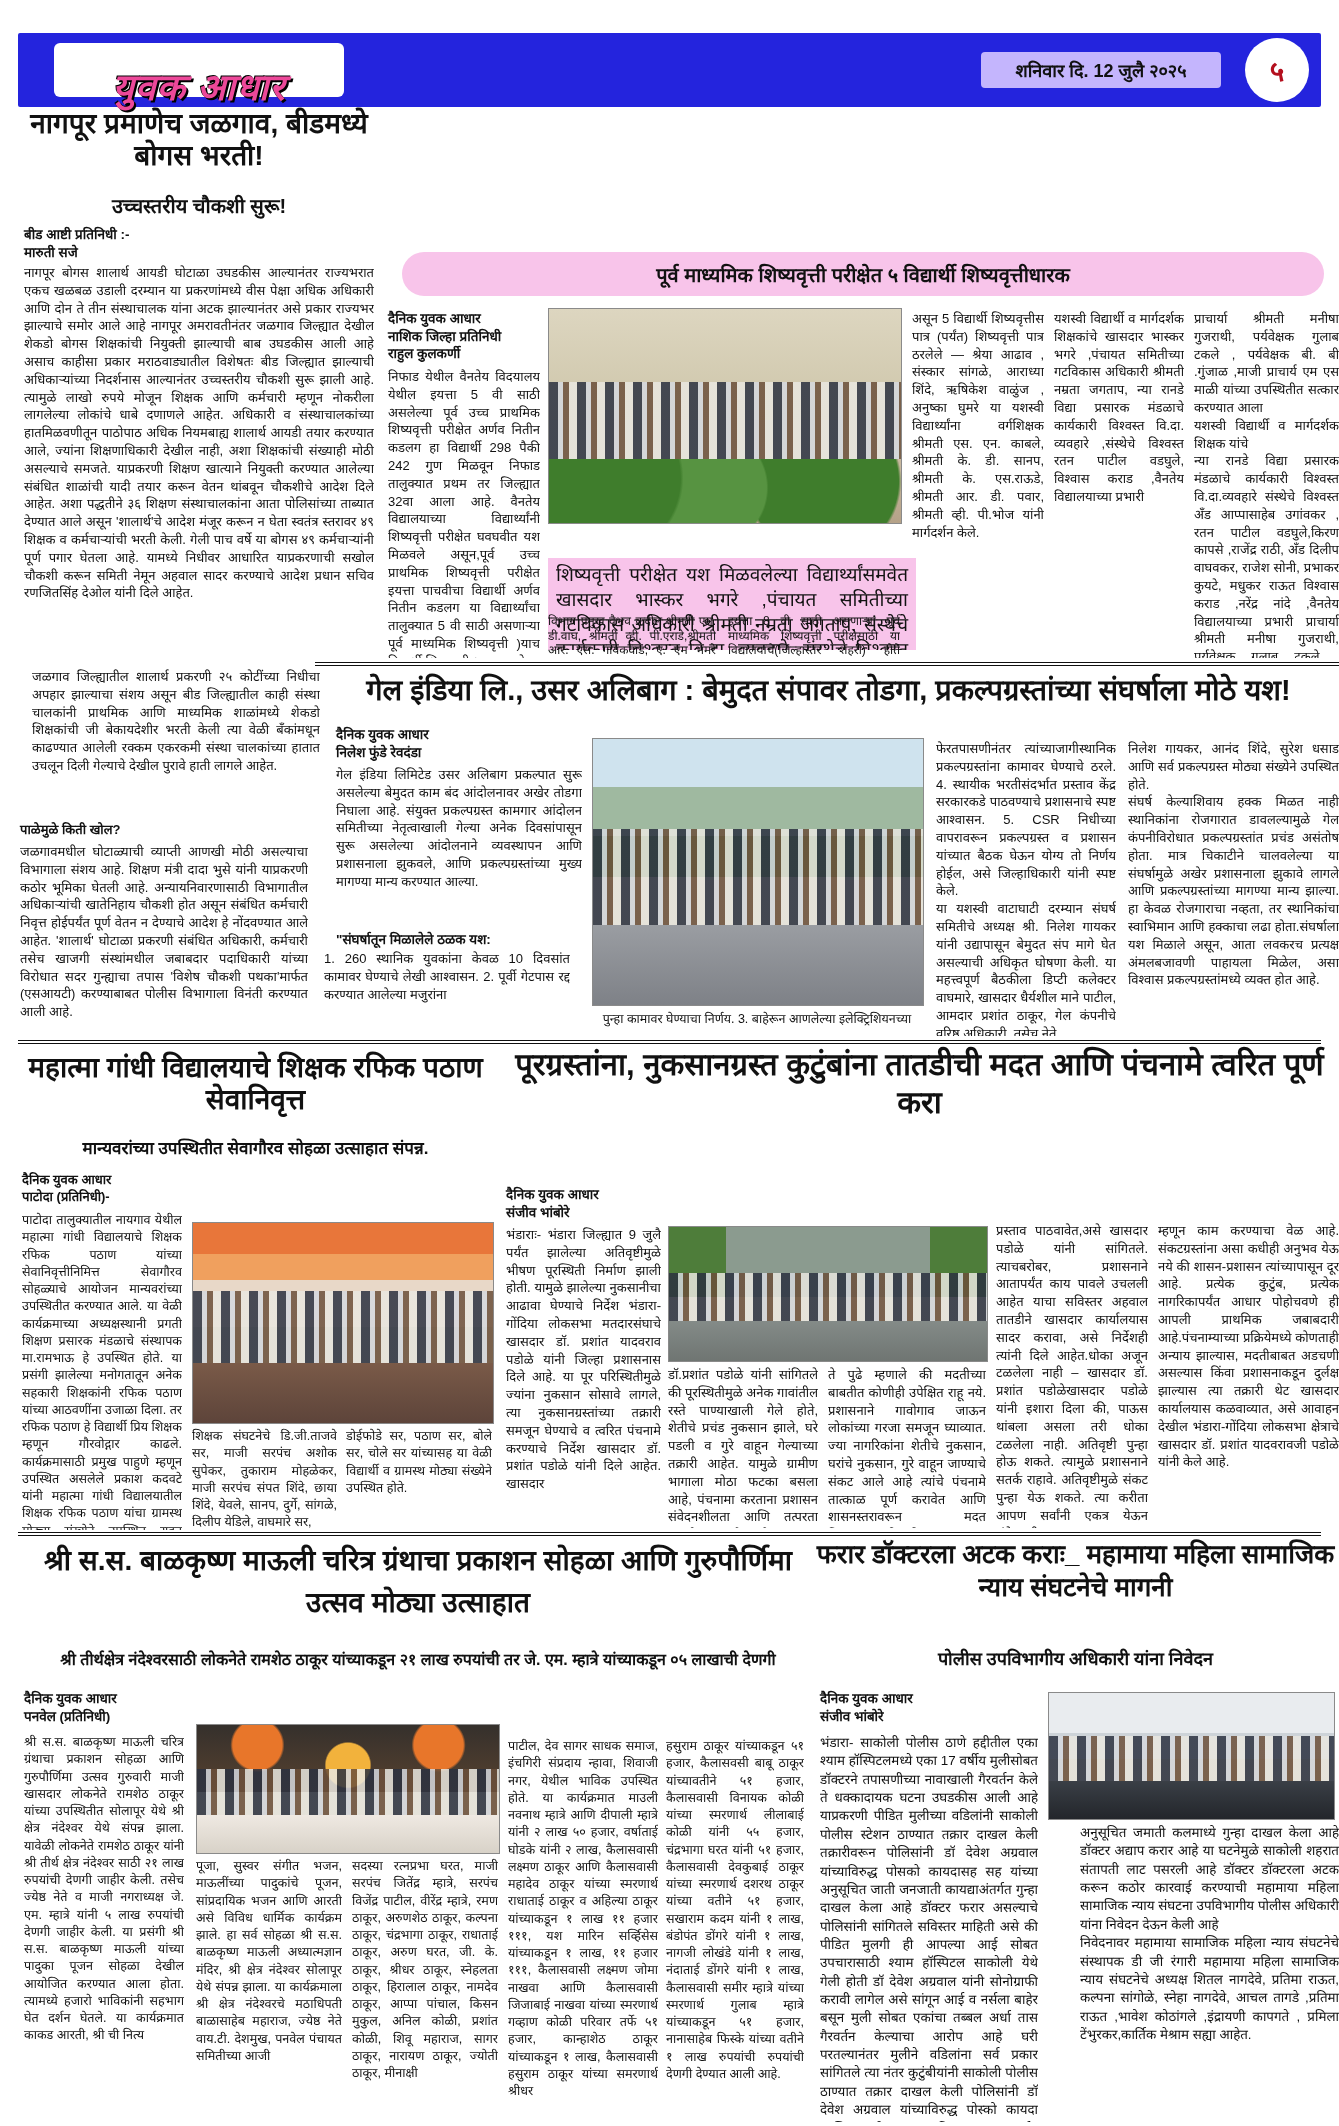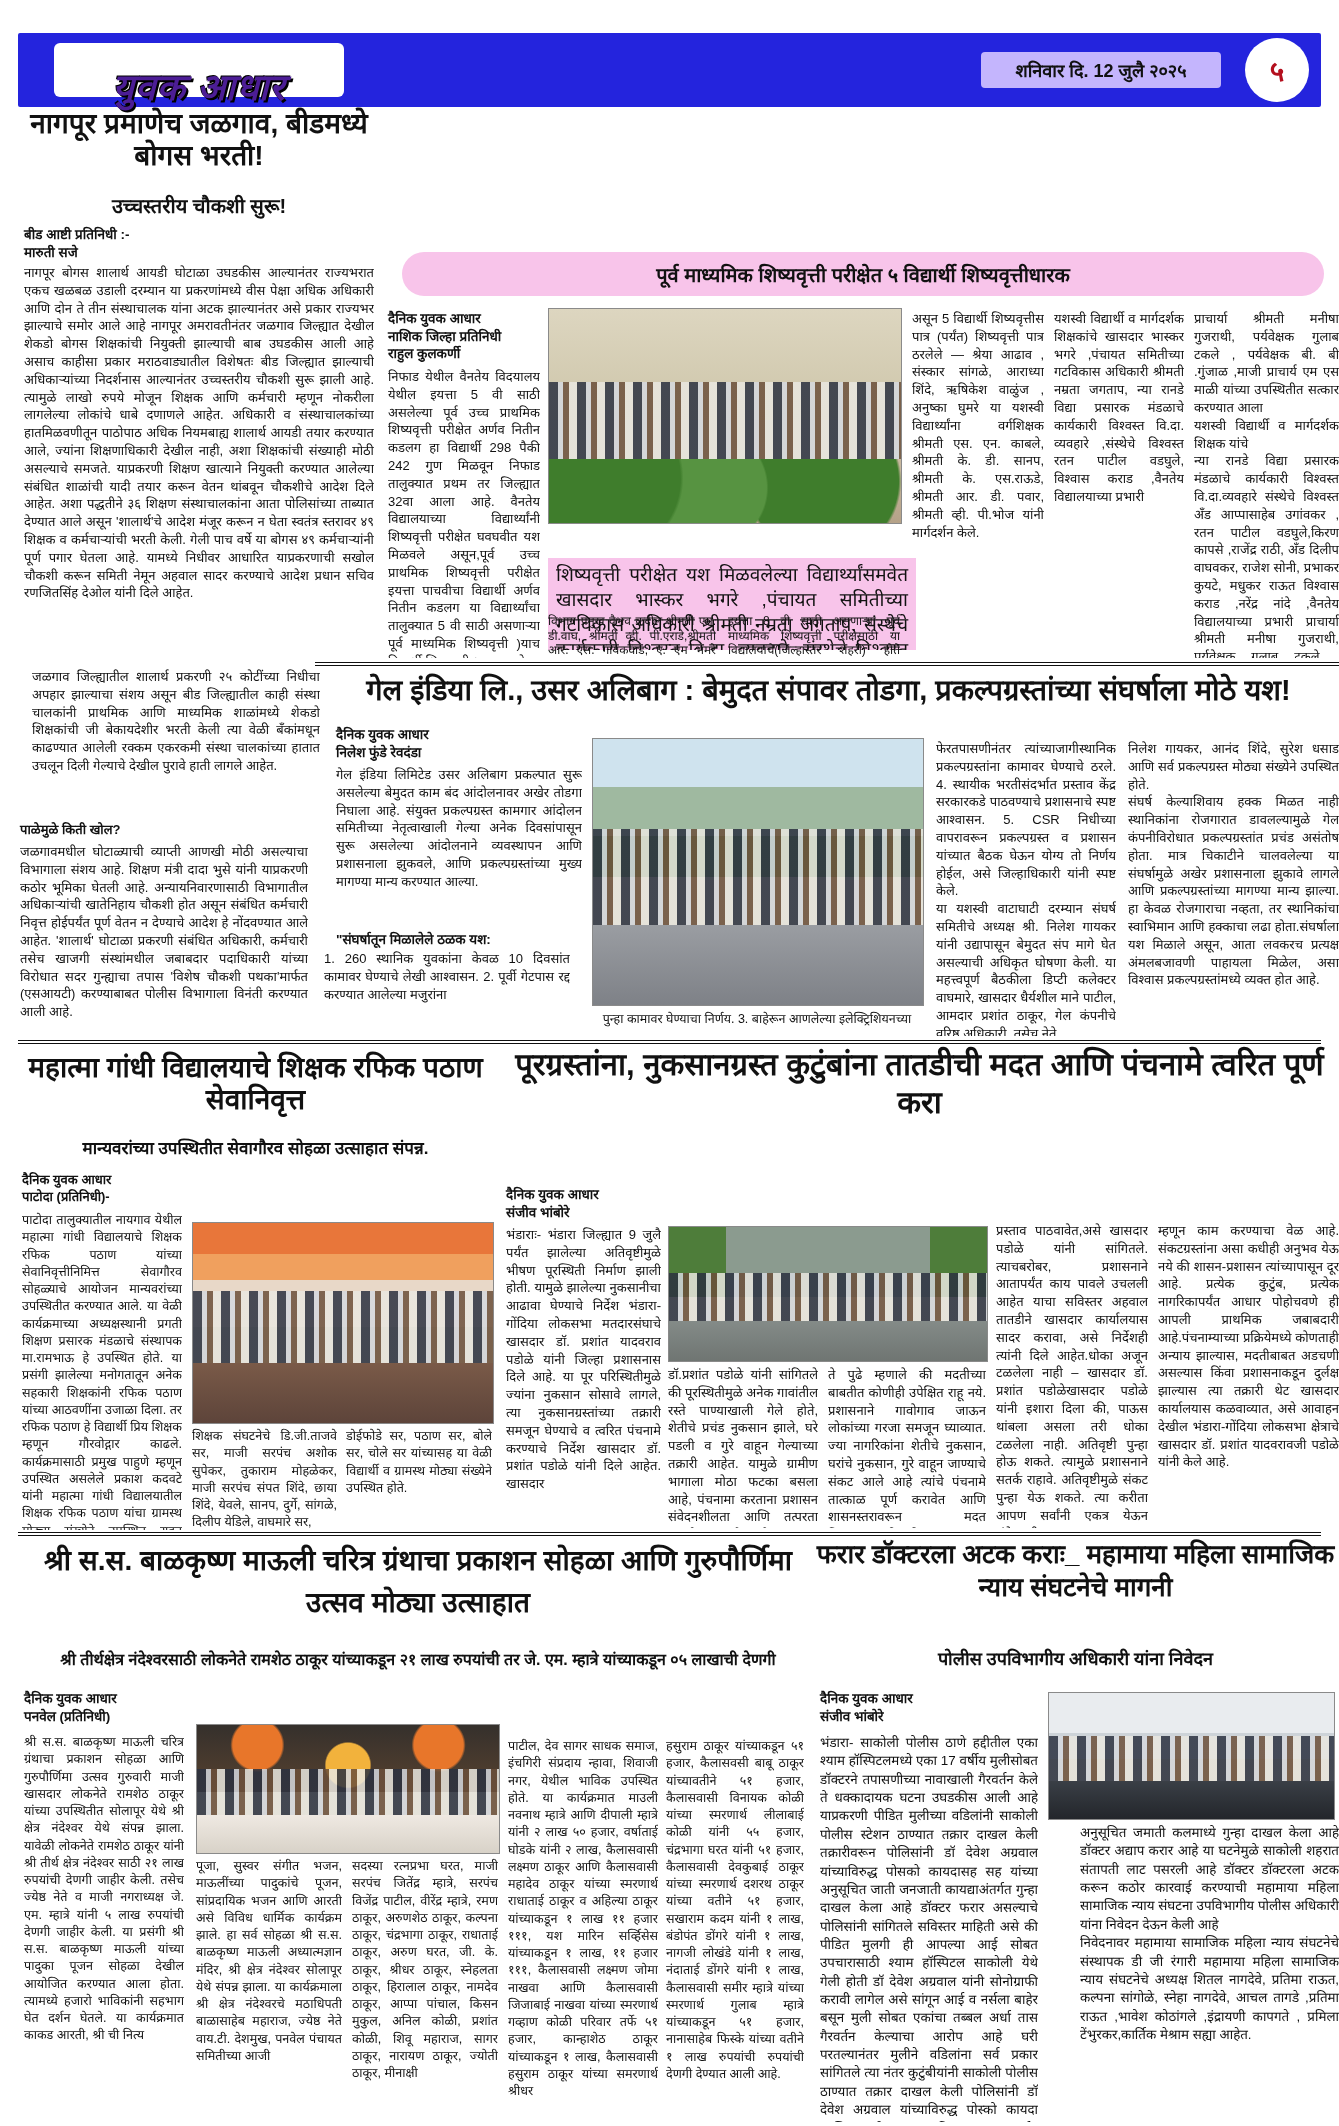--- a/index.html
+++ b/index.html
@@ -3,21 +3,21 @@
 <meta charset="utf-8">
 <style>
   html,body{margin:0;padding:0;background:#e8e8e8;}
   .page{position:relative;width:1339px;height:2126px;margin:0 auto;background:#ffffff;
         font-family:"Liberation Sans","DejaVu Sans",sans-serif;color:#111;overflow:hidden;}
   .abs{position:absolute;}
   
   .mast{left:18px;top:33px;width:1303px;height:74px;background:#2424dd;border-radius:2px;}
   .logo-box{left:36px;top:10px;width:290px;height:54px;background:#fff;border-radius:6px;
             display:flex;align-items:center;justify-content:center;}
-  .logo-text{font-size:37px;font-weight:bold;font-style:italic;color:#4c1d95;
+  .logo-text{font-size:37px;font-weight:bold;font-style:italic;color:#ec4899;
              text-shadow:2px 2px 0 #000, -1px -1px 0 #000;letter-spacing:1px;margin-top:30px;}
   .date-box{right:100px;top:19px;width:240px;height:36px;background:#c4b5fd;border-radius:4px;
             display:flex;align-items:center;justify-content:center;font-size:18px;font-weight:bold;}
   .page-circle{right:12px;top:5px;width:64px;height:64px;background:#fff;border-radius:50%;
                display:flex;align-items:center;justify-content:center;font-size:28px;font-weight:bold;color:#b40f1e;}
   
   .hl{font-weight:bold;text-align:center;line-height:1.16;letter-spacing:0;}
   .sub{font-weight:bold;text-align:center;}
   .by{font-weight:bold;font-size:13.5px;line-height:1.3;white-space:pre-line;}
   .col{font-size:13px;line-height:1.37;text-align:justify;overflow:hidden;white-space:pre-line;}

